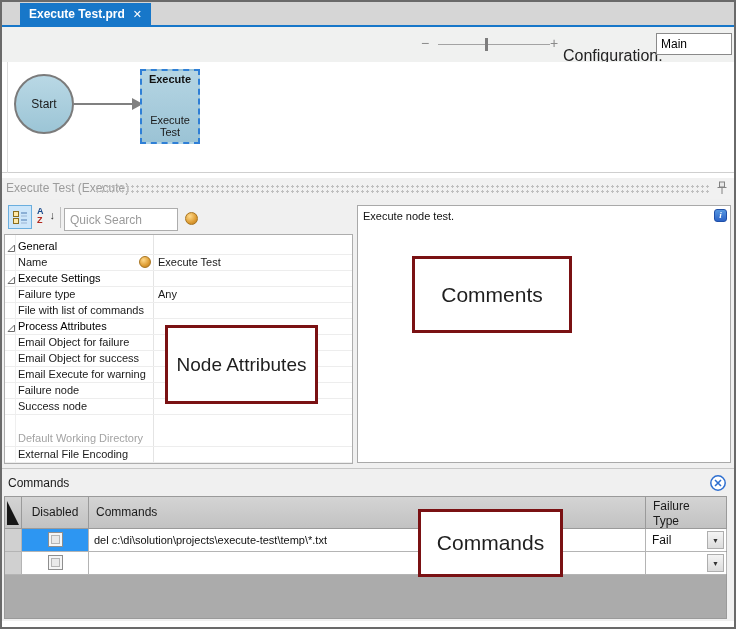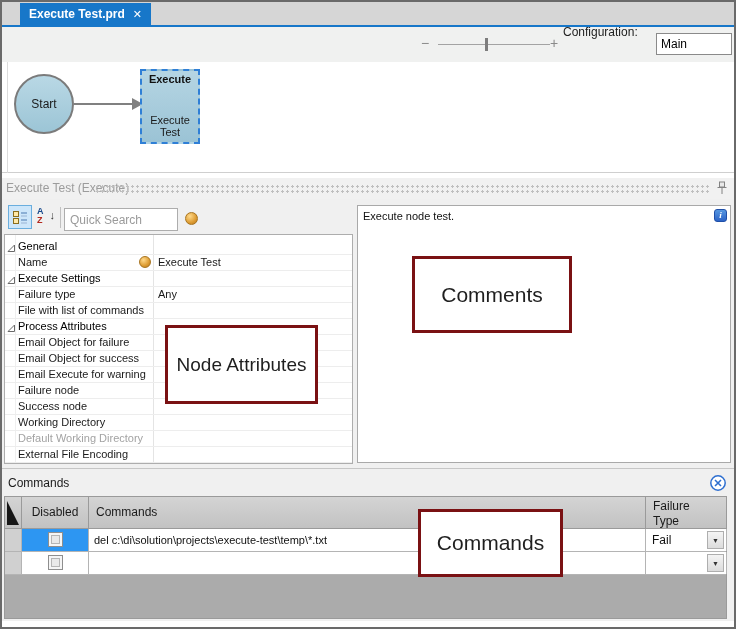--- a/index.html
+++ b/index.html
@@ -13,21 +13,21 @@
   .tab { left:18px; top:1px; height:22px; background:#1777c9; color:#fff; font-size:12px; font-weight:bold;
          display:flex; align-items:center; padding:0 9px; gap:8px; }
   .tab-close { font-weight:normal; font-size:11px; cursor:pointer; }
   .accent { left:0; top:23px; width:732px; height:2px; background:#1777c9; }
 
   
   .toolbar { left:0; top:25px; width:732px; height:35px; background:#f0f1f0; }
   .zoom-glyph { top:33px; font-size:14px; color:#8a8a8a; }
   .slider-track { left:436px; top:42px; width:112px; height:1px; background:#a3a3a3; }
   .slider-handle { left:483px; top:36px; width:3px; height:13px; background:#7d7d7d; cursor:pointer; }
-  .conf-label { left:561px; top:23px; font-size:12px; color:#222; }
+  .conf-label { left:561px; top:45px; font-size:16px; color:#222; }
   .conf-input { left:654px; top:31px; width:76px; height:22px; border:1px solid #8a8a8a; font-size:12px;
                 padding:0 4px; font-family:"Liberation Sans",sans-serif; }
 
   
   .canvas { left:0; top:60px; width:732px; height:111px; background:#fff; border-bottom:1px solid #cfcfcf; }
   .canvas-edge { left:5px; top:60px; width:1px; height:111px; background:#dcdcdc; }
   .start-node { left:12px; top:72px; width:60px; height:60px; border-radius:50%;
                 border:2px solid #7b7b7b; background:linear-gradient(#b9d8e5,#9cc5d6);
                 display:flex; align-items:center; justify-content:center; font-size:12px; color:#1a1a1a; }
   .exec-node { left:138px; top:67px; width:60px; height:75px; border:2px dashed #2f7fd6;
@@ -227,24 +227,20 @@
       <span class="val"></span>
     </div>
     <div class="pg-row" style="top:148px">
       <span class="lbl">Failure node</span>
       <span class="val"></span>
     </div>
     <div class="pg-row" style="top:164px">
       <span class="lbl">Success node</span>
       <span class="val"></span>
     </div>
-    <div class="pg-row" style="top:180px">
-      <span class="lbl">Working Directory</span>
-      <span class="val"></span>
-    </div>
     <div class="pg-row dim" style="top:196px">
       <span class="lbl">Default Working Directory</span>
       <span class="val"></span>
     </div>
     <div class="pg-row" style="top:212px">
       <span class="lbl">External File Encoding</span>
       <span class="val"></span>
     </div>
   </div>
 

